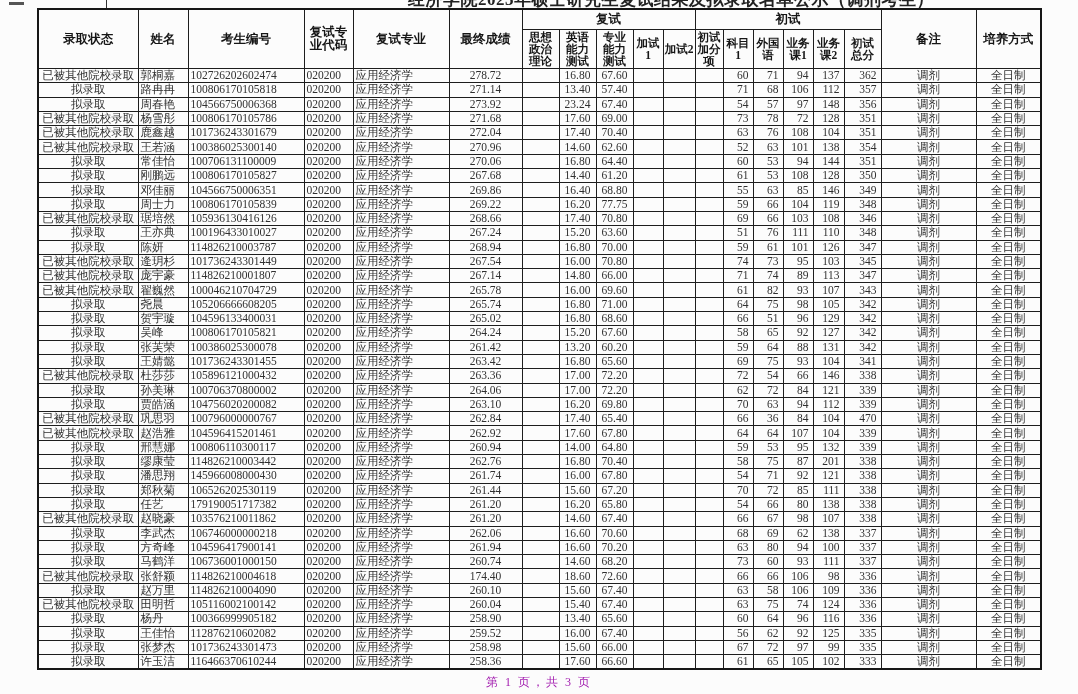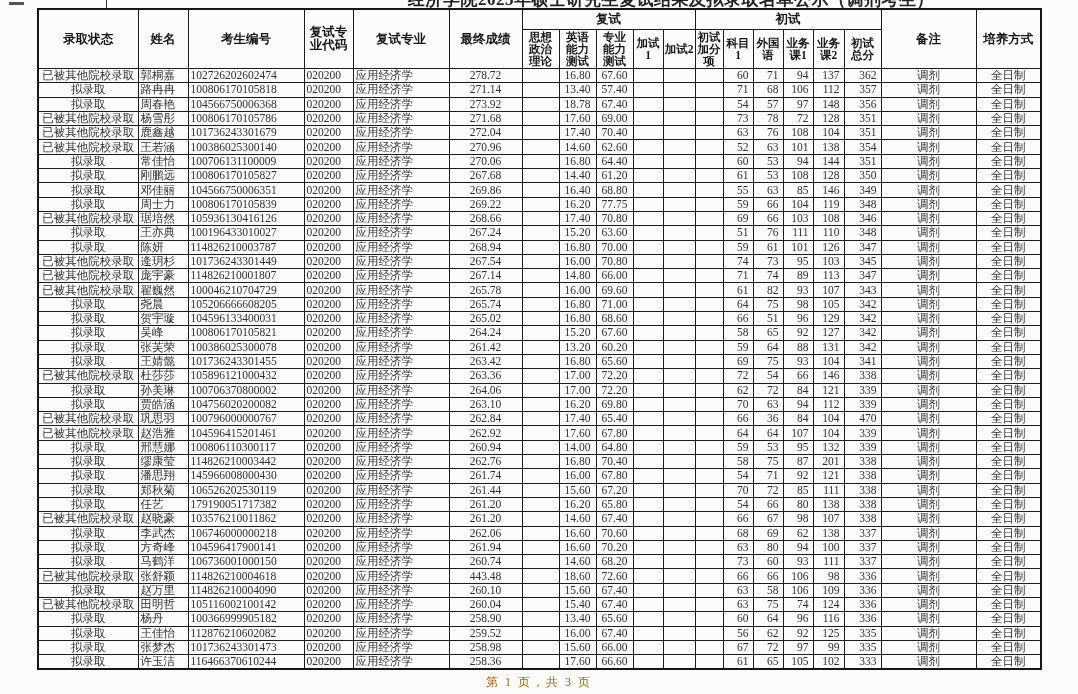--- a/index.html
+++ b/index.html
@@ -38,21 +38,21 @@
     text-align:center;padding:0 2px;
   }
   
   td:nth-child(2),td:nth-child(3),td:nth-child(4),td:nth-child(5){text-align:left;}
   
   td:nth-child(13),td:nth-child(14),td:nth-child(15),td:nth-child(16),td:nth-child(17){
     text-align:right;padding-right:4px;
   }
   #footer{
     position:absolute;top:674px;left:0;width:1078px;height:16px;
-    text-align:center;font-size:12px;color:#a16207;letter-spacing:2px;
+    text-align:center;font-size:12px;color:#a21caf;letter-spacing:2px;
   }
 </style>
 </head>
 <body>
 
 <div id="page">
 
   <div class="scan-dash"></div>
   <div class="stub-line"></div>
 
@@ -151,21 +151,21 @@
           <td>全日制</td>
         </tr>
         <tr>
           <td>拟录取</td>
           <td>周春艳</td>
           <td>104566750006368</td>
           <td>020200</td>
           <td>应用经济学</td>
           <td>273.92</td>
           <td></td>
-          <td>18.78</td>
+          <td>23.24</td>
           <td>67.40</td>
           <td></td>
           <td></td>
           <td></td>
           <td>54</td>
           <td>57</td>
           <td>97</td>
           <td>148</td>
           <td>356</td>
           <td>调剂</td>
@@ -842,21 +842,21 @@
           <td>337</td>
           <td>调剂</td>
           <td>全日制</td>
         </tr>
         <tr>
           <td>已被其他院校录取</td>
           <td>张舒颖</td>
           <td>114826210004618</td>
           <td>020200</td>
           <td>应用经济学</td>
-          <td>443.48</td>
+          <td>174.40</td>
           <td></td>
           <td>18.60</td>
           <td>72.60</td>
           <td></td>
           <td></td>
           <td></td>
           <td>66</td>
           <td>66</td>
           <td>106</td>
           <td>98</td>

